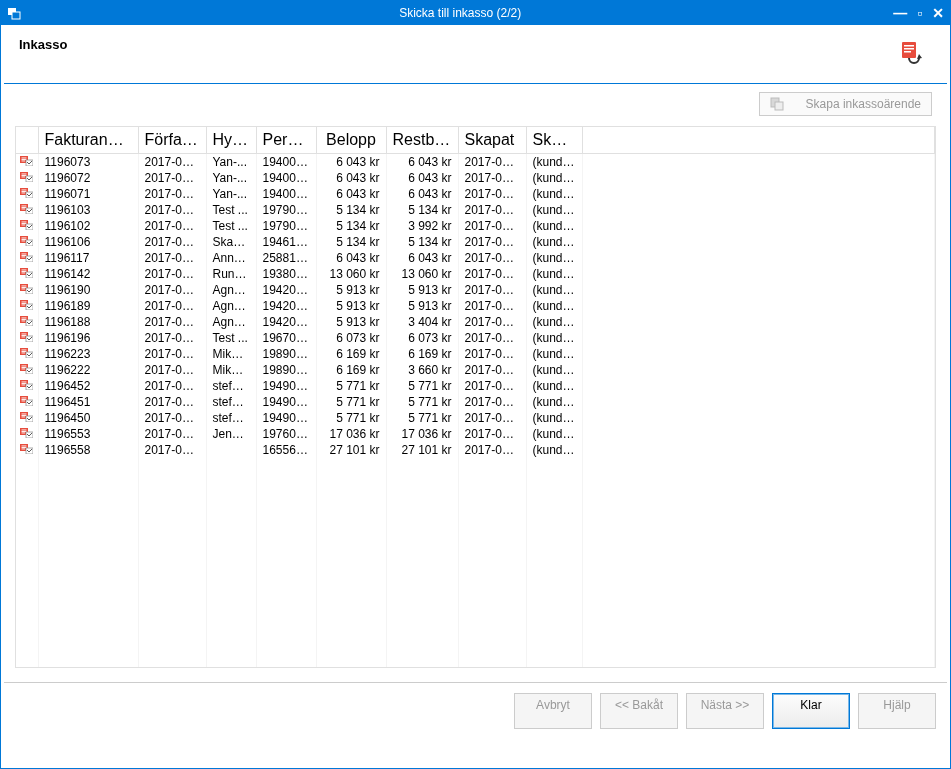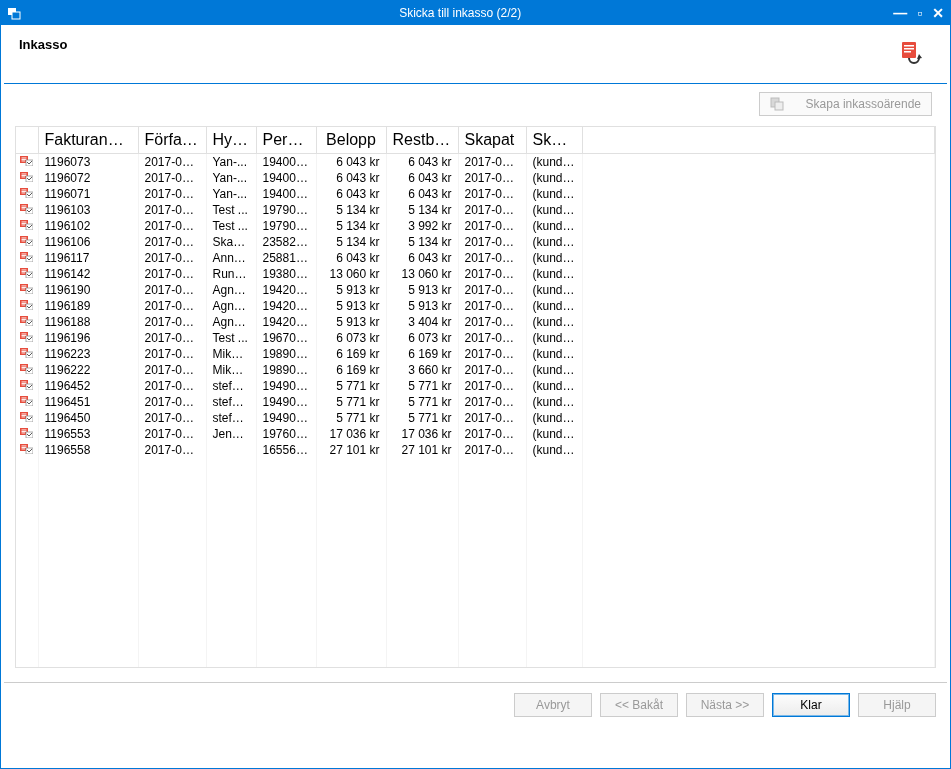--- a/index.html
+++ b/index.html
@@ -46,21 +46,21 @@
   tbody td { font-size: 12px; padding: 1px 6px; border-right: 1px solid #f4f4f4; white-space: nowrap; overflow: hidden; text-overflow: ellipsis; height: 16px; }
   tbody td.num { text-align: right; }
   tbody tr.empty-row td { height: 16px; }
   tbody td.icon-cell { padding: 0 2px; text-align: center; }
 
   .row-icon { width: 13px; height: 10px; display:inline-block; }
 
   
   .footer-divider { height: 1px; background: #ccc; margin: 14px 3px 0 3px; }
   .footer { display: flex; justify-content: flex-end; gap: 8px; padding: 10px 14px 14px 14px; }
-  .btn { width: 78px; height: 24px; border: 1px solid #aaa; background: linear-gradient(#fdfdfd,#ececec); font-size: 12px; text-align: center; line-height: 22px; cursor: default; }
+  .btn { width: 78px; height: 36px; border: 1px solid #aaa; background: linear-gradient(#fdfdfd,#ececec); font-size: 12px; text-align: center; line-height: 22px; cursor: default; }
   .btn.disabled { color: #999; border-color: #ccc; background: #f5f5f5; }
   .btn.default { border: 1px solid #0078d7; box-shadow: inset 0 0 0 1px #7ab8e8; }
 
 </style>
 </head>
 <body>
 
 <div class="titlebar">
   <span class="app-icon">
     <svg width="14" height="14" viewBox="0 0 14 14">
@@ -234,21 +234,21 @@
               <rect x="0" y="0" width="8" height="7" fill="#e74c3c"></rect>
               <rect x="1.5" y="1.5" width="5" height="0.9" fill="#fff"></rect>
               <rect x="1.5" y="3" width="5" height="0.9" fill="#fff"></rect>
               <rect x="1.5" y="4.5" width="3.5" height="0.9" fill="#fff"></rect>
               <rect x="6" y="4" width="7" height="6" fill="#fff" stroke="#888" stroke-width="0.7"></rect>
               <path d="M7 6 l2 2 l3 -3" stroke="#333" stroke-width="0.8" fill="none"></path>
             </svg></td>
           <td>1196106</td>
           <td>2017-03-02</td>
           <td>Skapa ...</td>
-          <td>235825...</td>
+          <td>194612...</td>
           <td class="num">5 134 kr</td>
           <td class="num">5 134 kr</td>
           <td>2017-07-04</td>
           <td>(kundad...</td>
           <td></td>
         </tr>
         <tr>
           <td class="icon-cell"><svg class="row-icon" viewBox="0 0 13 10">
               <rect x="0" y="0" width="8" height="7" fill="#e74c3c"></rect>
               <rect x="1.5" y="1.5" width="5" height="0.9" fill="#fff"></rect>

